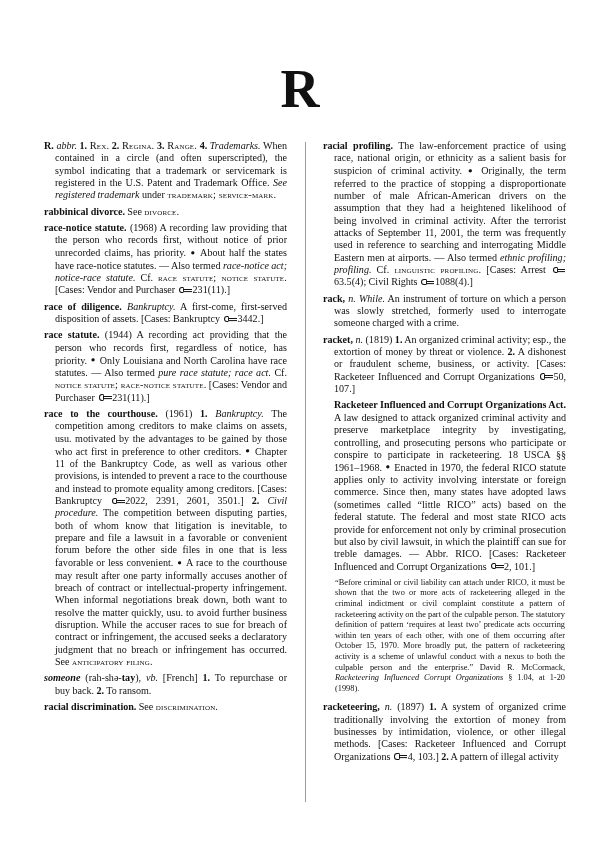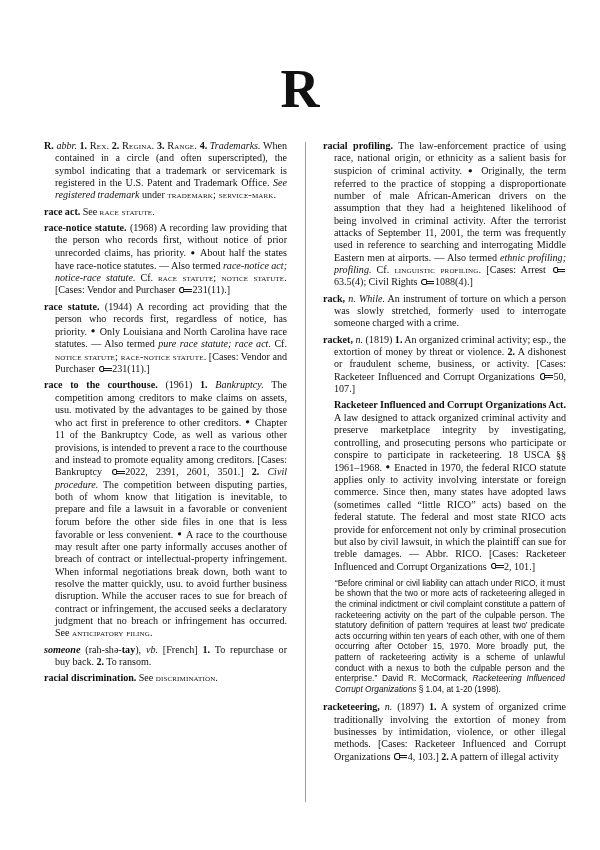--- a/index.html
+++ b/index.html
@@ -128,43 +128,44 @@
     left: 4.6px;
     top: 2.0px;
     width: 8.4px;
     height: 1.05px;
     background: #111;
     box-shadow: 0 2.1px 0 0 #111;
   }
 
   
   .quote {
-    font-family: Liberation Sans, sans-serif;
+    font-family: Liberation Serif, serif;
     font-size: 8.35px;
     line-height: 10.6px;
     text-align: justify;
     margin: 5px 0 7px 0;
     padding: 0 1px 0 12px;
     word-spacing: -0.1px;
   }
   .quote .it { font-style: italic; }
 </style>
 </head>
 <body>
 
 <div class="page">
 
   <div class="page-letter">R</div>
 
   <div class="columns">
 
     <div class="col col-left">
         <p class="entry"><span class="hw">R.</span> <span><span class="it">abbr.</span> <span class="b">1.</span> <span class="sc">Rex.</span> <span class="b">2.</span> <span class="sc">Regina.</span> <span class="b">3.</span> <span class="sc">Range.</span> <span class="b">4.</span> <span class="it">Trademarks.</span> When contained in a circle (and often superscripted), the symbol indicating that a trademark or servicemark is registered in the U.S. Patent and Trademark Office. <span class="it">See registered trademark</span> under <span class="sc">trademark; service-mark.</span></span></p>
-        <p class="entry"><span class="hw">race act.</span> <span>See <span class="sc">race statute.</span></span></p>
+        <p class="entry"><span class="hw">rabbinical divorce.</span> <span>See <span class="sc">divorce.</span></span></p>
         <p class="entry"><span class="hw">race-notice statute.</span> <span>(1968) A recording law providing that the person who records first, without notice of prior unrecorded claims, has priority. <span class="bull">●</span> About half the states have race-notice statutes. — Also termed <span class="it">race-notice act; notice-race statute.</span> Cf. <span class="sc">race statute; notice statute.</span> [Cases: Vendor and Purchaser <span class="keysym"></span>231(11).]</span></p>
+        <p class="entry"><span class="hw">race of diligence.</span> <span><span class="it">Bankruptcy.</span> A first-come, first-served disposition of assets. [Cases: Bankruptcy <span class="keysym"></span>3442.]</span></p>
         <p class="entry"><span class="hw">race statute.</span> <span>(1944) A recording act providing that the person who records first, regardless of notice, has priority. <span class="bull">●</span> Only Louisiana and North Carolina have race statutes. — Also termed <span class="it">pure race statute; race act.</span> Cf. <span class="sc">notice statute; race-notice statute.</span> [Cases: Vendor and Purchaser <span class="keysym"></span>231(11).]</span></p>
         <p class="entry"><span class="hw">race to the courthouse.</span> <span>(1961) <span class="b">1.</span> <span class="it">Bankruptcy.</span> The competition among creditors to make claims on assets, usu. motivated by the advantages to be gained by those who act first in preference to other creditors. <span class="bull">●</span> Chapter 11 of the Bankruptcy Code, as well as various other provisions, is intended to prevent a race to the courthouse and instead to promote equality among creditors. [Cases: Bankruptcy <span class="keysym"></span>2022, 2391, 2601, 3501.] <span class="b">2.</span> <span class="it">Civil procedure.</span> The competition between disputing parties, both of whom know that litigation is inevitable, to prepare and file a lawsuit in a favorable or convenient forum before the other side files in one that is less favorable or less convenient. <span class="bull">●</span> A race to the courthouse may result after one party informally accuses another of breach of contract or intellectual-property infringement. When informal negotiations break down, both want to resolve the matter quickly, usu. to avoid further business disruption. While the accuser races to sue for breach of contract or infringement, the accused seeks a declaratory judgment that no breach or infringement has occurred. See <span class="sc">anticipatory filing.</span></span></p>
         <p class="entry"><span class="hwi">someone</span> <span>(rah-shə-<span class="b">tay</span>), <span class="it">vb.</span> [French] <span class="b">1.</span> To repurchase or buy back. <span class="b">2.</span> To ransom.</span></p>
         <p class="entry"><span class="hw">racial discrimination.</span> <span>See <span class="sc">discrimination.</span></span></p>
       </div>
 
     <div class="gutter">
       <div class="rule"></div>
     </div>
 

